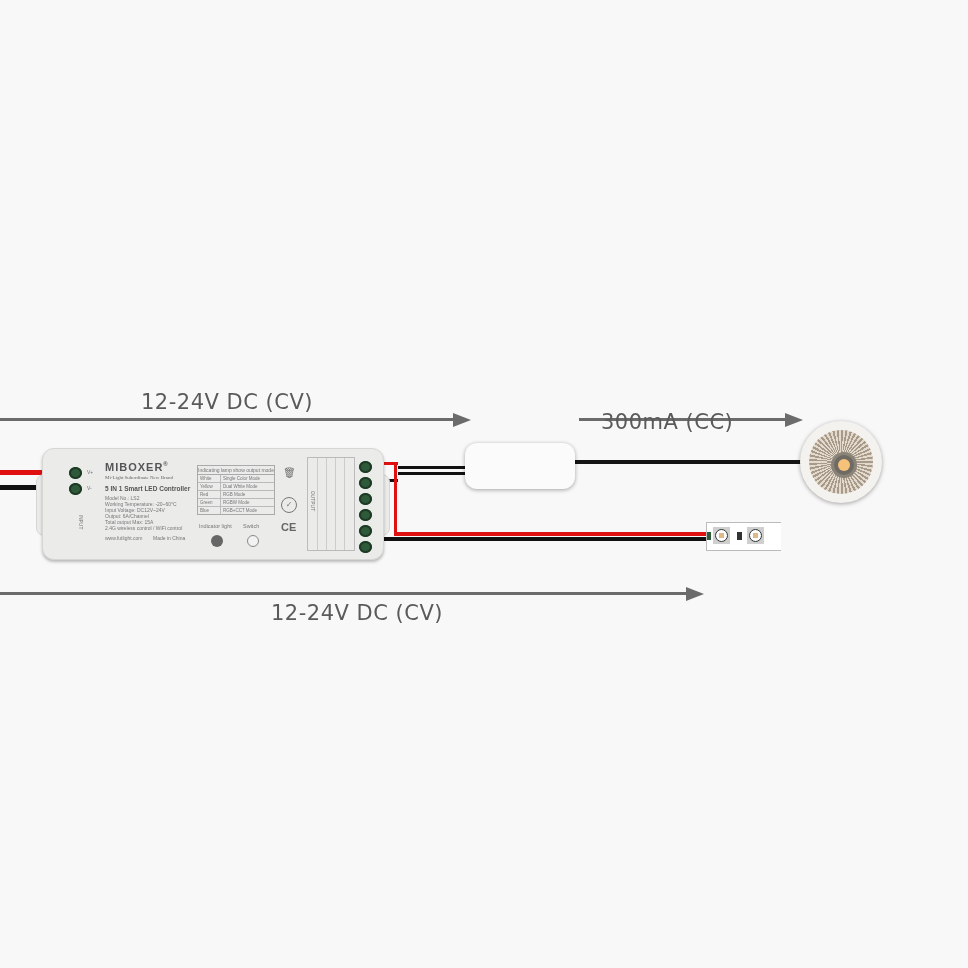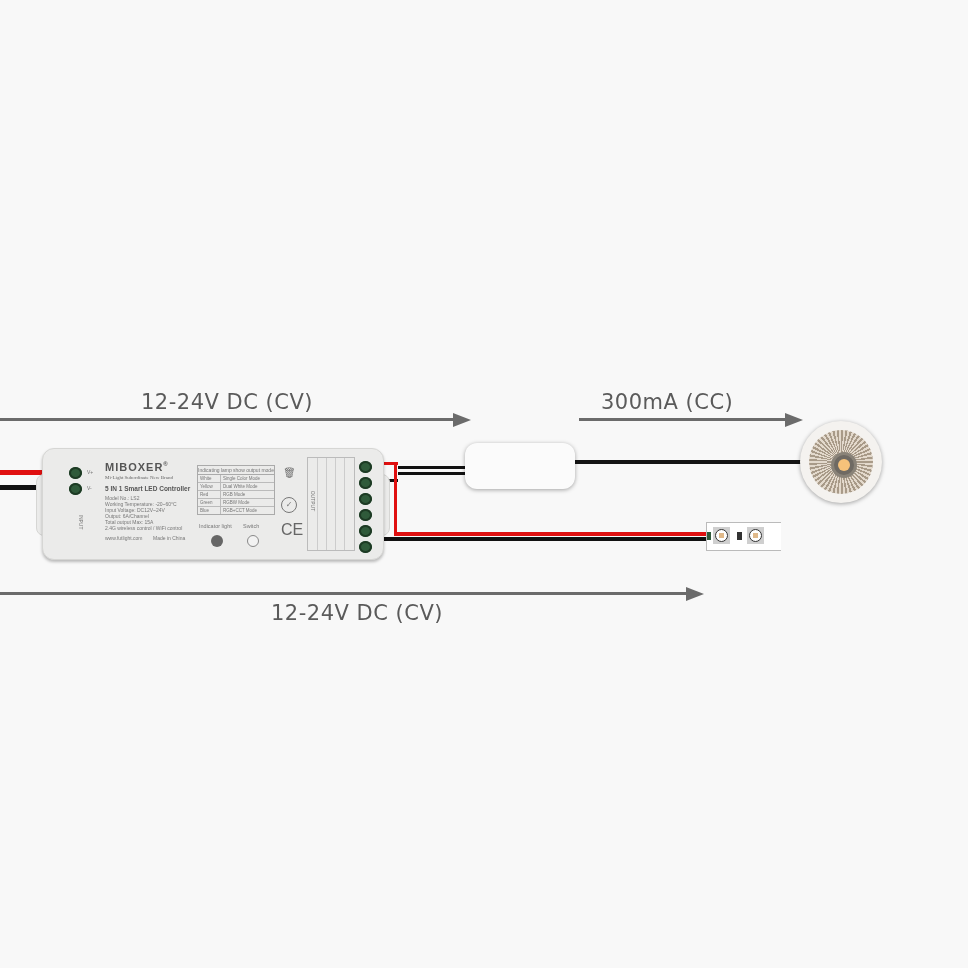--- a/index.html
+++ b/index.html
@@ -50,21 +50,21 @@
 
 <div>
   <div class="arrow-line" style="left:0;top:418px;width:455px;"></div>
   <div class="arrow-head" style="left:453px;top:413px;"></div>
   <div class="label" style="left:141px;top:390px;">12-24V DC  (CV)</div>
 </div>
 
 <div>
   <div class="arrow-line" style="left:579px;top:418px;width:208px;"></div>
   <div class="arrow-head" style="left:785px;top:413px;"></div>
-  <div class="label" style="left:601px;top:390px;">300mA  (CC)</div>
+  <div class="label" style="left:601px;top:410px;">300mA  (CC)</div>
 </div>
 
 <div>
   <div class="arrow-line" style="left:0;top:592px;width:688px;"></div>
   <div class="arrow-head" style="left:686px;top:587px;"></div>
   <div class="label" style="left:271px;top:601px;">12-24V DC  (CV)</div>
 </div>
 
 <div class="wire" style="left:0;top:470px;width:62px;height:5px;background:#e01010;"></div>
 <div class="wire" style="left:0;top:485px;width:62px;height:5px;background:#111;"></div>
@@ -127,21 +127,21 @@
           <span class="c2">RGB+CCT Mode</span>
         </div>
     </div>
     <div class="tiny" style="left:156px;top:74px;font-size:5.5px;">Indicator light</div>
     <div class="tiny" style="left:200px;top:74px;font-size:5.5px;">Switch</div>
     <div class="abs" style="left:168px;top:86px;width:12px;height:12px;border-radius:50%;background:#666;"></div>
     <div class="abs" style="left:204px;top:86px;width:10px;height:10px;border-radius:50%;border:1px solid #888;background:#f2f2f2;"></div>
 
     <div class="abs" style="left:240px;top:18px;font-size:10px;color:#666;">🗑</div>
     <div class="abs" style="left:238px;top:48px;width:14px;height:14px;border-radius:50%;border:1px solid #777;font-size:8px;color:#777;text-align:center;line-height:14px;">✓</div>
-    <div class="abs" style="left:238px;top:72px;font-size:16px;color:#666;font-weight:normal;">CE</div>
+    <div class="abs" style="left:238px;top:72px;font-size:11px;color:#666;font-weight:bold;">CE</div>
 
     <div class="out-table">
       <div class="tiny" style="left:-5px;top:40px;transform:rotate(90deg);">OUTPUT</div>
       <div class="out-col" style="left:9px;"></div>
       <div class="out-col" style="left:18px;"></div>
       <div class="out-col" style="left:27px;"></div>
       <div class="out-col" style="left:36px;"></div>
     </div>
     <div class="terminal" style="left:316px;top:12px;"></div>
     <div class="terminal" style="left:316px;top:28px;"></div>

